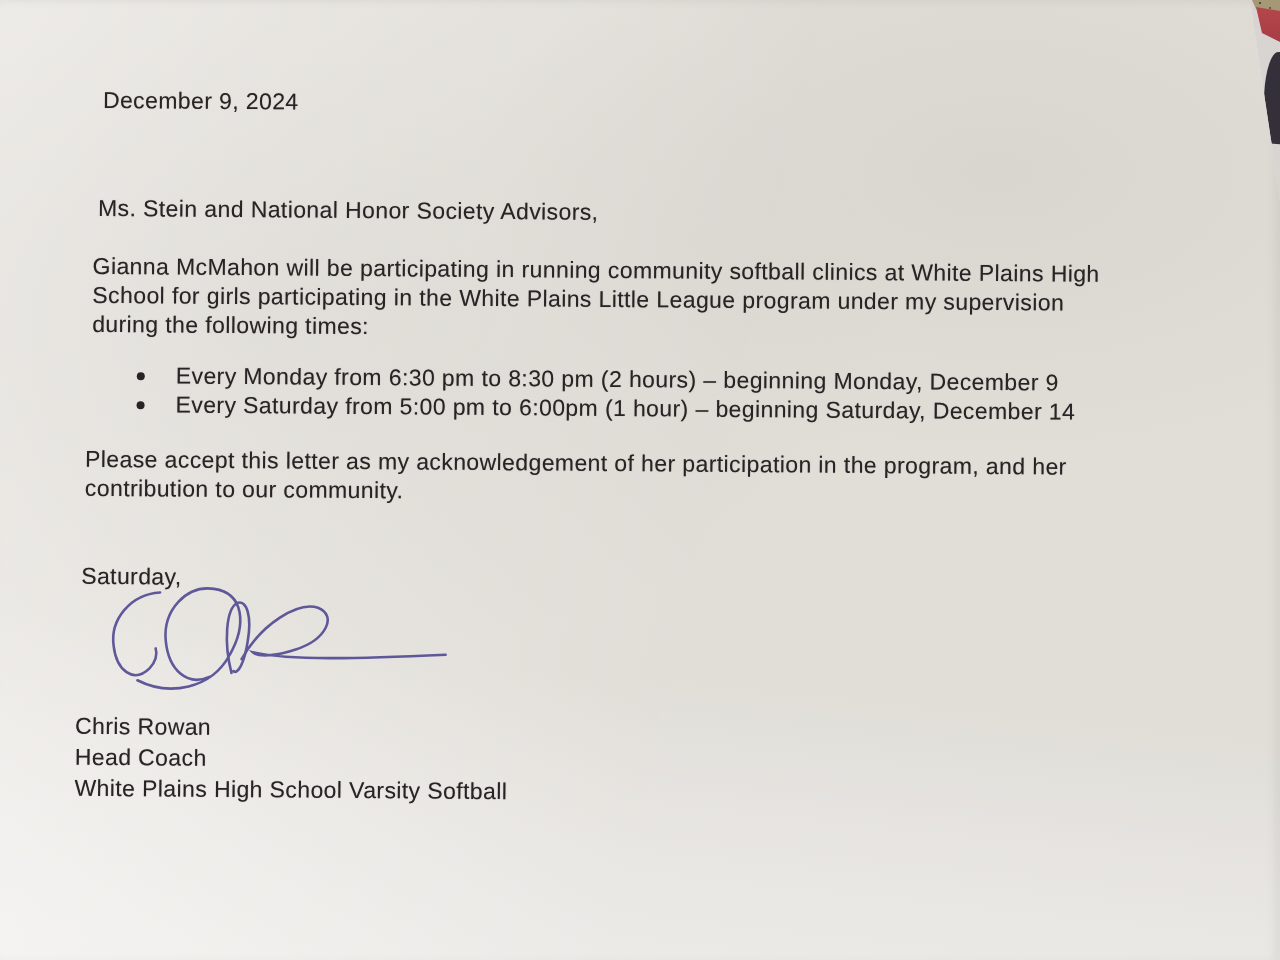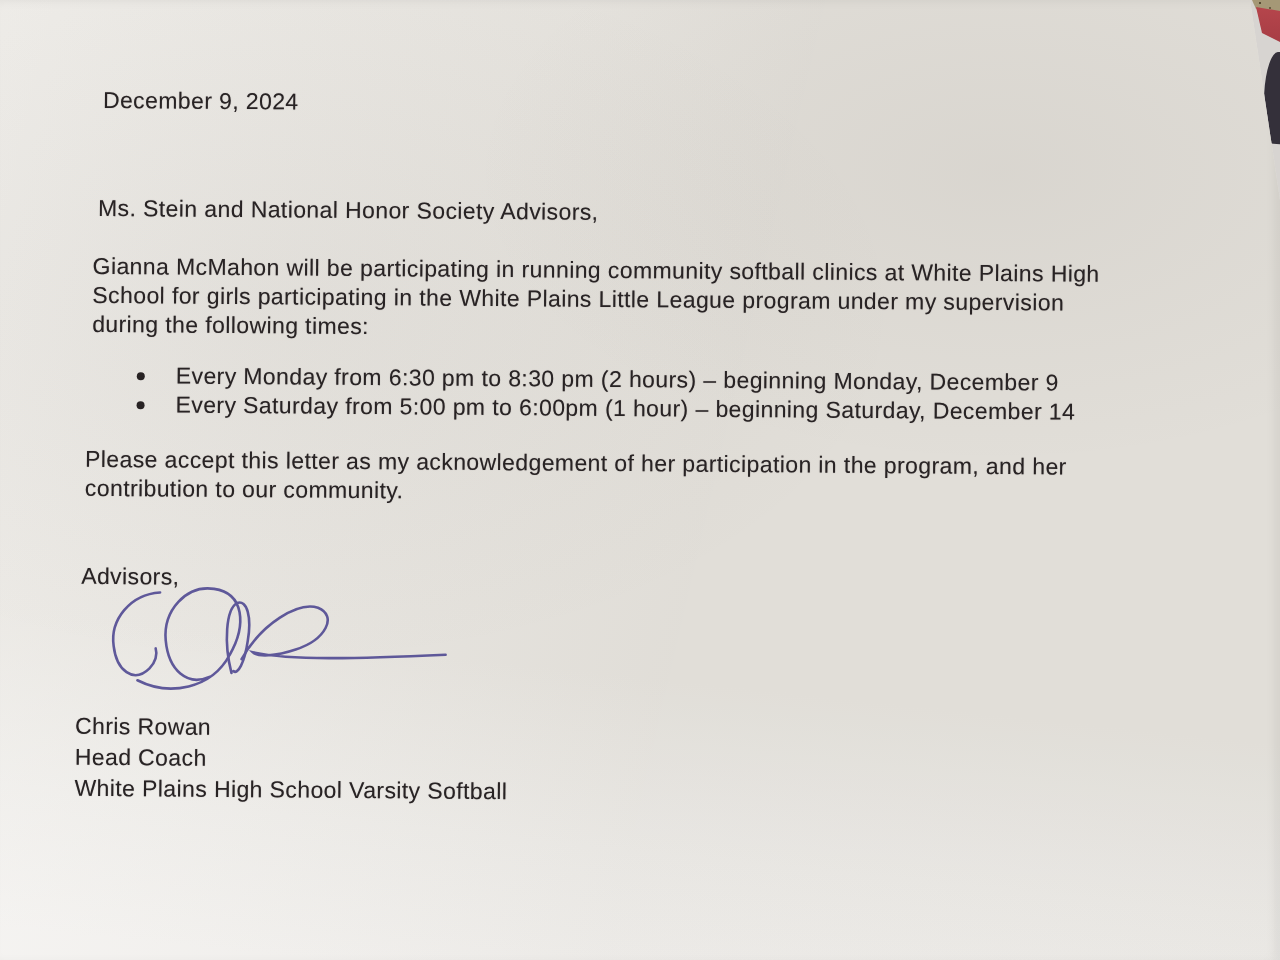--- a/index.html
+++ b/index.html
@@ -95,21 +95,21 @@
     <ul class="blk bullets">
       <li>Every Monday from 6:30 pm to 8:30 pm (2 hours) – beginning Monday, December 9</li>
       <li>Every Saturday from 5:00 pm to 6:00pm (1 hour) – beginning Saturday, December 14</li>
     </ul>
 
     <div class="blk para2">
       <div>Please accept this letter as my acknowledgement of her participation in the program, and her</div>
       <div>contribution to our community.</div>
     </div>
 
-    <div class="blk closing">Advisors,</div>
+    <div class="blk closing">Saturday,</div>
 
     <svg class="blk signature" width="560" height="125" viewBox="0 0 560 125">
       <g fill="none" stroke="#4c4590" stroke-width="2.6" stroke-linecap="round" opacity="0.88">
         <path d="M 60,12 C 30,14 10,40 14,66 C 17,90 34,104 50,88 C 56,82 58,74 56,68"></path>
         <path d="M 38,100 C 70,116 112,108 130,74 C 147,44 144,12 114,8 C 86,4 63,30 66,60 C 69,90 88,106 110,96"></path>
         <path d="M 132,92 C 124,62 126,28 137,22 C 147,18 152,36 148,60 C 145,82 138,94 134,90"></path>
         <path d="M 142,78 C 162,42 198,20 218,26 C 238,34 226,58 196,68 C 176,75 158,76 153,71 C 190,79 255,77 346,72"></path>
       </g>
     </svg>
 

